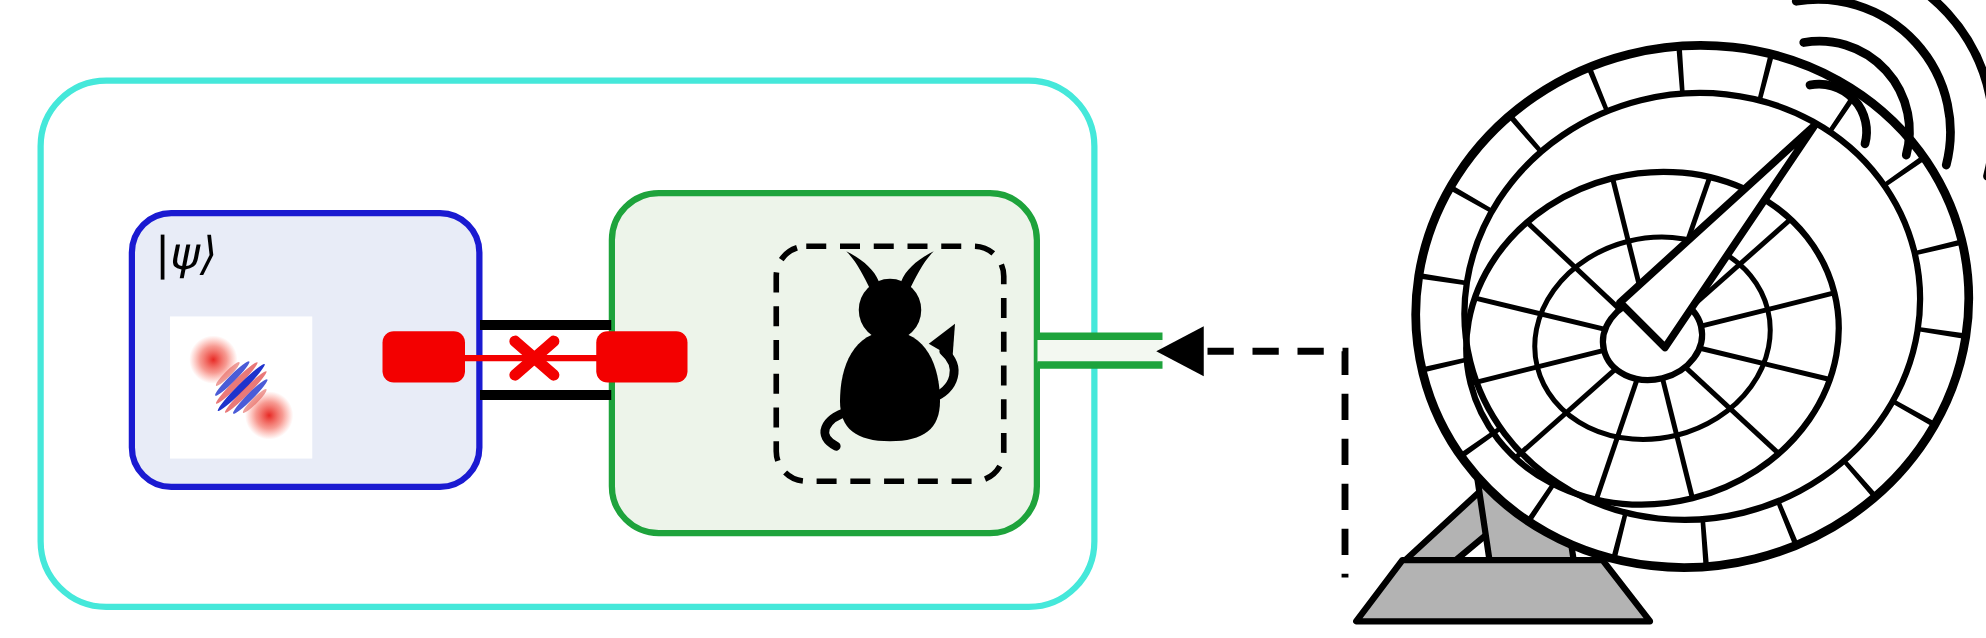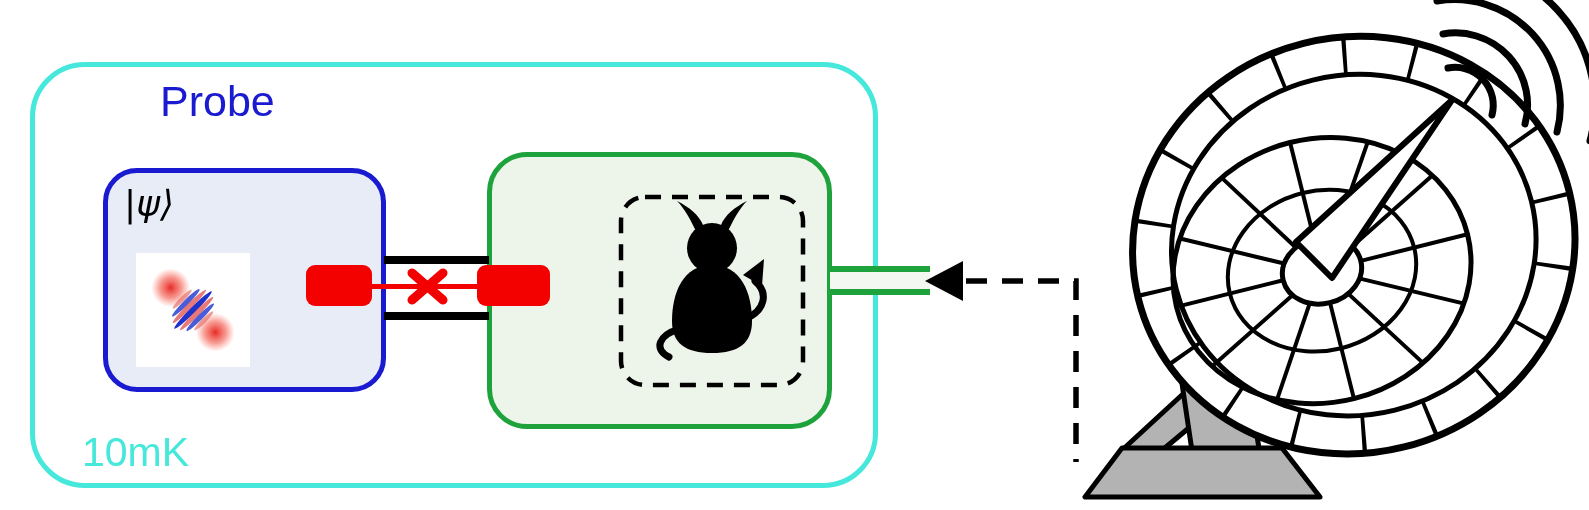--- a/index.html
+++ b/index.html
@@ -54,22 +54,20 @@
   .s-green{stroke:var(--receiver-border);}
   .f-gray{fill:var(--stand-gray);stroke:var(--line-black);}
 </style>
 </head>
 <body>
 
 <div class="stage">
 
   <div class="cryostat"></div>
 
-  <div class="fig-label probe-label">Probe</div>
-  <div class="fig-label temp-label">10mK</div>
 
   <div class="probe-box">
     <div class="psi">|ψ⟩</div>
     <svg class="wigner" viewBox="0 0 112 112">
       <defs>
         <radialGradient id="redblob">
           <stop offset="0%" stop-color="rgba(230,30,25,0.95)"></stop>
           <stop offset="55%" stop-color="rgba(240,70,55,0.55)"></stop>
           <stop offset="100%" stop-color="rgba(255,90,70,0)"></stop>
         </radialGradient>

